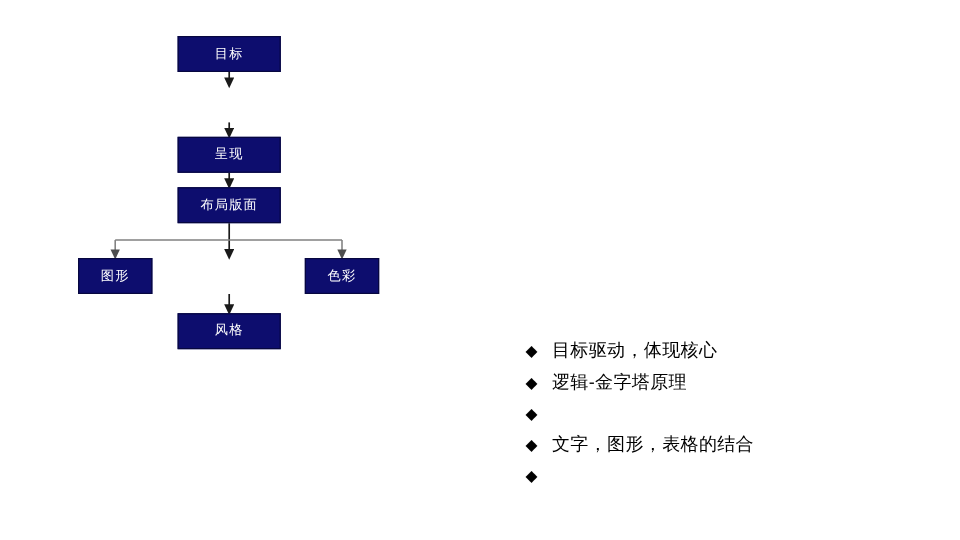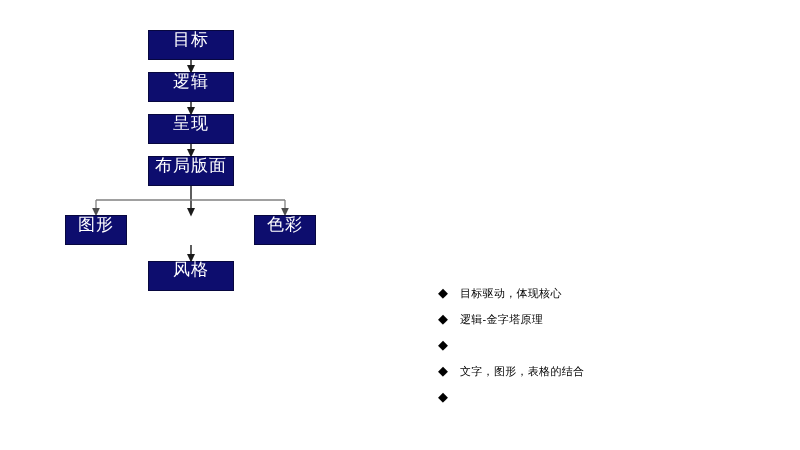--- a/index.html
+++ b/index.html
@@ -34,23 +34,24 @@
     width: 400px;
     height: 310px;
     pointer-events: none;
   }
   .node {
     position: absolute;
     box-sizing: border-box;
     background: #0d0d6e;
     border: 1px solid #07073f;
     color: #ffffff;
-    font-size: 17px;
+    font-size: 11px;
     line-height: 1;
     display: flex;
+    align-items: center;
     justify-content: center;
     letter-spacing: 1px;
     white-space: nowrap;
   }
 
   .node-goal     { left: 148px; top: 30px;  width: 86px; height: 30px; }
   .node-logic    { left: 148px; top: 72px;  width: 86px; height: 30px; }
   .node-present  { left: 148px; top: 114px; width: 86px; height: 30px; }
   .node-layout   { left: 148px; top: 156px; width: 86px; height: 30px; }
   .node-graphic  { left: 65px;  top: 215px; width: 62px; height: 30px; }
@@ -74,21 +75,21 @@
     line-height: 26px;
     white-space: nowrap;
   }
   .bullet-marker {
     width: 22px;
     flex: 0 0 22px;
     font-size: 13px;
     color: #000000;
   }
   .bullet-text {
-    font-size: 11px;
+    font-size: 15px;
     letter-spacing: 0.3px;
     text-align: right;
   }
 </style>
 </head>
 <body>
 
 <div id="canvas">
 
   <div id="flowchart">
@@ -113,23 +114,20 @@
 
       <path d="M96,200 L96,212" stroke="#808080" stroke-width="1.3" fill="none" marker-end="url(#arrowGray)"></path>
       <path d="M285,200 L285,212" stroke="#808080" stroke-width="1.3" fill="none" marker-end="url(#arrowGray)"></path>
       <path d="M96,200 L285,200" stroke="#808080" stroke-width="1.3" fill="none"></path>
 
       <line x1="191" y1="245" x2="191" y2="258" stroke="#1a1a1a" stroke-width="1.4" marker-end="url(#arrowDark)"></line>
     </svg>
 
     <div class="node node-goal">
       <span>目标</span>
-    </div>
-    <div class="node node-logic">
-      <span>逻辑</span>
     </div>
     <div class="node node-layout">
       <span>布局版面</span>
     </div>
     <div class="node node-present">
       <span>呈现</span>
     </div>
     <div class="node node-graphic">
       <span>图形</span>
     </div>

